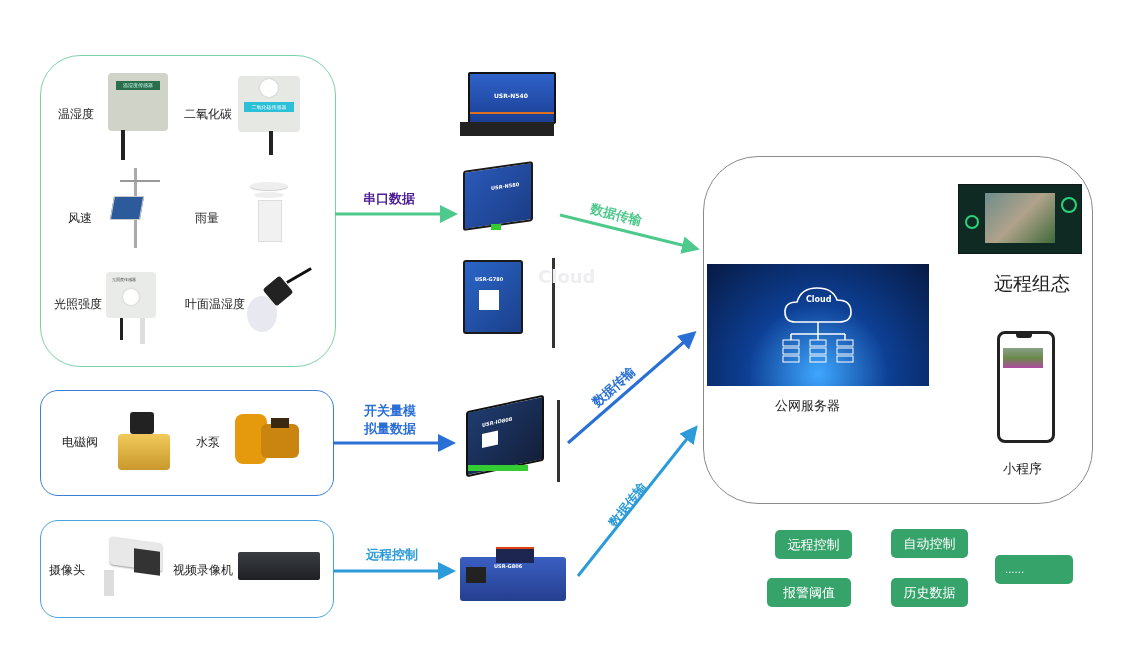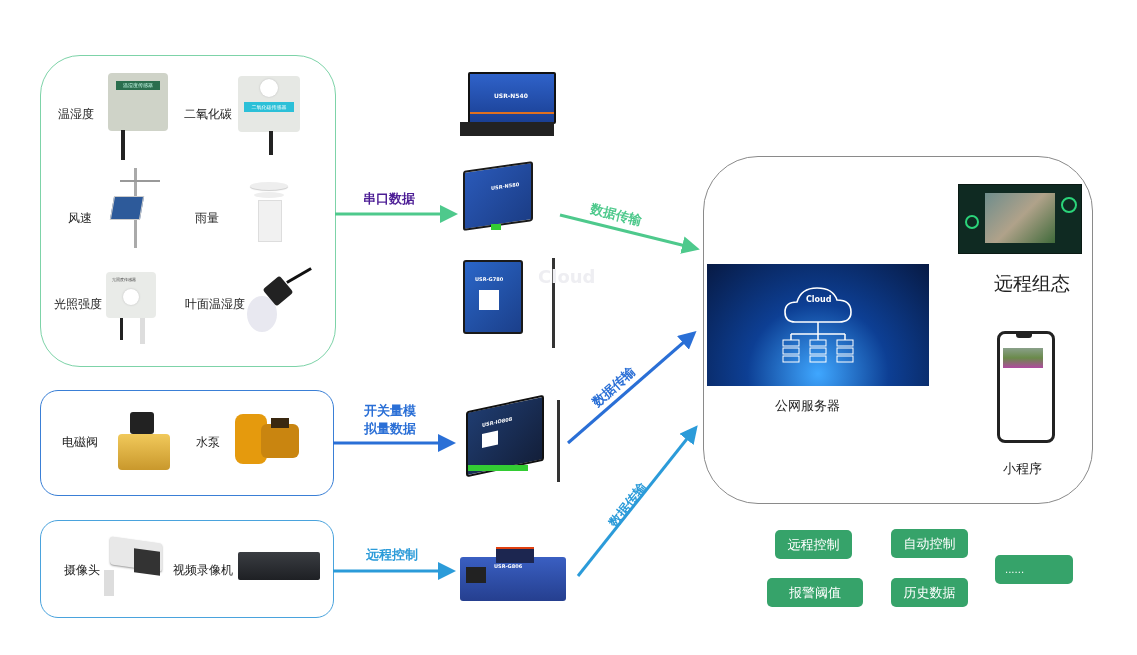--- a/index.html
+++ b/index.html
@@ -70,21 +70,21 @@
   <div style="position:absolute;left:4px;top:24px;width:52px;height:36px;background:linear-gradient(#f1c95b,#c9982c);border-radius:4px;"></div>
 </div>
 <div class="lbl" style="left:196px;top:434px;">水泵</div>
 <div class="dev" style="left:235px;top:410px;width:64px;height:60px;">
   <div style="position:absolute;left:0;top:4px;width:32px;height:50px;background:#e59a0d;border-radius:8px;"></div>
   <div style="position:absolute;left:26px;top:14px;width:38px;height:34px;background:#c98510;border-radius:6px;"></div>
   <div style="position:absolute;left:36px;top:8px;width:18px;height:10px;background:#3a2810;"></div>
 </div>
 
 <div class="group g-network"></div>
-<div class="lbl" style="left:64px;top:562px;">摄像头</div>
+<div class="lbl" style="left:49px;top:562px;">摄像头</div>
 <div class="dev" style="left:100px;top:540px;width:62px;height:60px;">
   <div style="position:absolute;left:10px;top:0;width:52px;height:28px;background:#e8e8e8;transform:skewY(8deg);border-radius:3px;box-shadow:0 1px 2px #999;"></div>
   <div style="position:absolute;left:34px;top:10px;width:26px;height:24px;background:#333;transform:skewY(8deg);"></div>
   <div style="position:absolute;left:4px;top:30px;width:10px;height:26px;background:#ddd;"></div>
 </div>
 <div class="lbl" style="left:173px;top:562px;">视频录像机</div>
 <div class="dev" style="left:238px;top:552px;width:82px;height:28px;background:linear-gradient(#3a3d42,#1e2024);border-radius:2px;"></div>
 
 <svg class="over" width="1137" height="655">
   <defs>
@@ -189,15 +189,15 @@
 <div class="lbl" style="left:994px;top:271px;font-size:19px;">远程组态</div>
 
 <div class="dev" style="left:997px;top:331px;width:52px;height:106px;background:#fff;border:3px solid #222;border-radius:8px;">
   <div style="position:absolute;left:3px;top:14px;width:40px;height:20px;background:linear-gradient(#8aa08a,#6a8a4a,#b04aa0);"></div>
   <div style="position:absolute;left:16px;top:0;width:16px;height:4px;background:#222;border-radius:0 0 3px 3px;"></div>
 </div>
 <div class="lbl" style="left:1003px;top:460px;font-size:13px;">小程序</div>
 
 <div class="btn" style="left:775px;top:530px;width:77px;height:29px;">远程控制</div>
 <div class="btn" style="left:891px;top:529px;width:77px;height:29px;">自动控制</div>
-<div class="btn" style="left:767px;top:578px;width:96px;height:29px;">报警阈值</div>
+<div class="btn" style="left:767px;top:578px;width:84px;height:29px;">报警阈值</div>
 <div class="btn" style="left:891px;top:578px;width:77px;height:29px;">历史数据</div>
 <div class="btn" style="left:995px;top:555px;width:78px;height:29px;justify-content:flex-start;padding-left:10px;box-sizing:border-box;font-size:10px;">......</div>
 
 </body></html>

